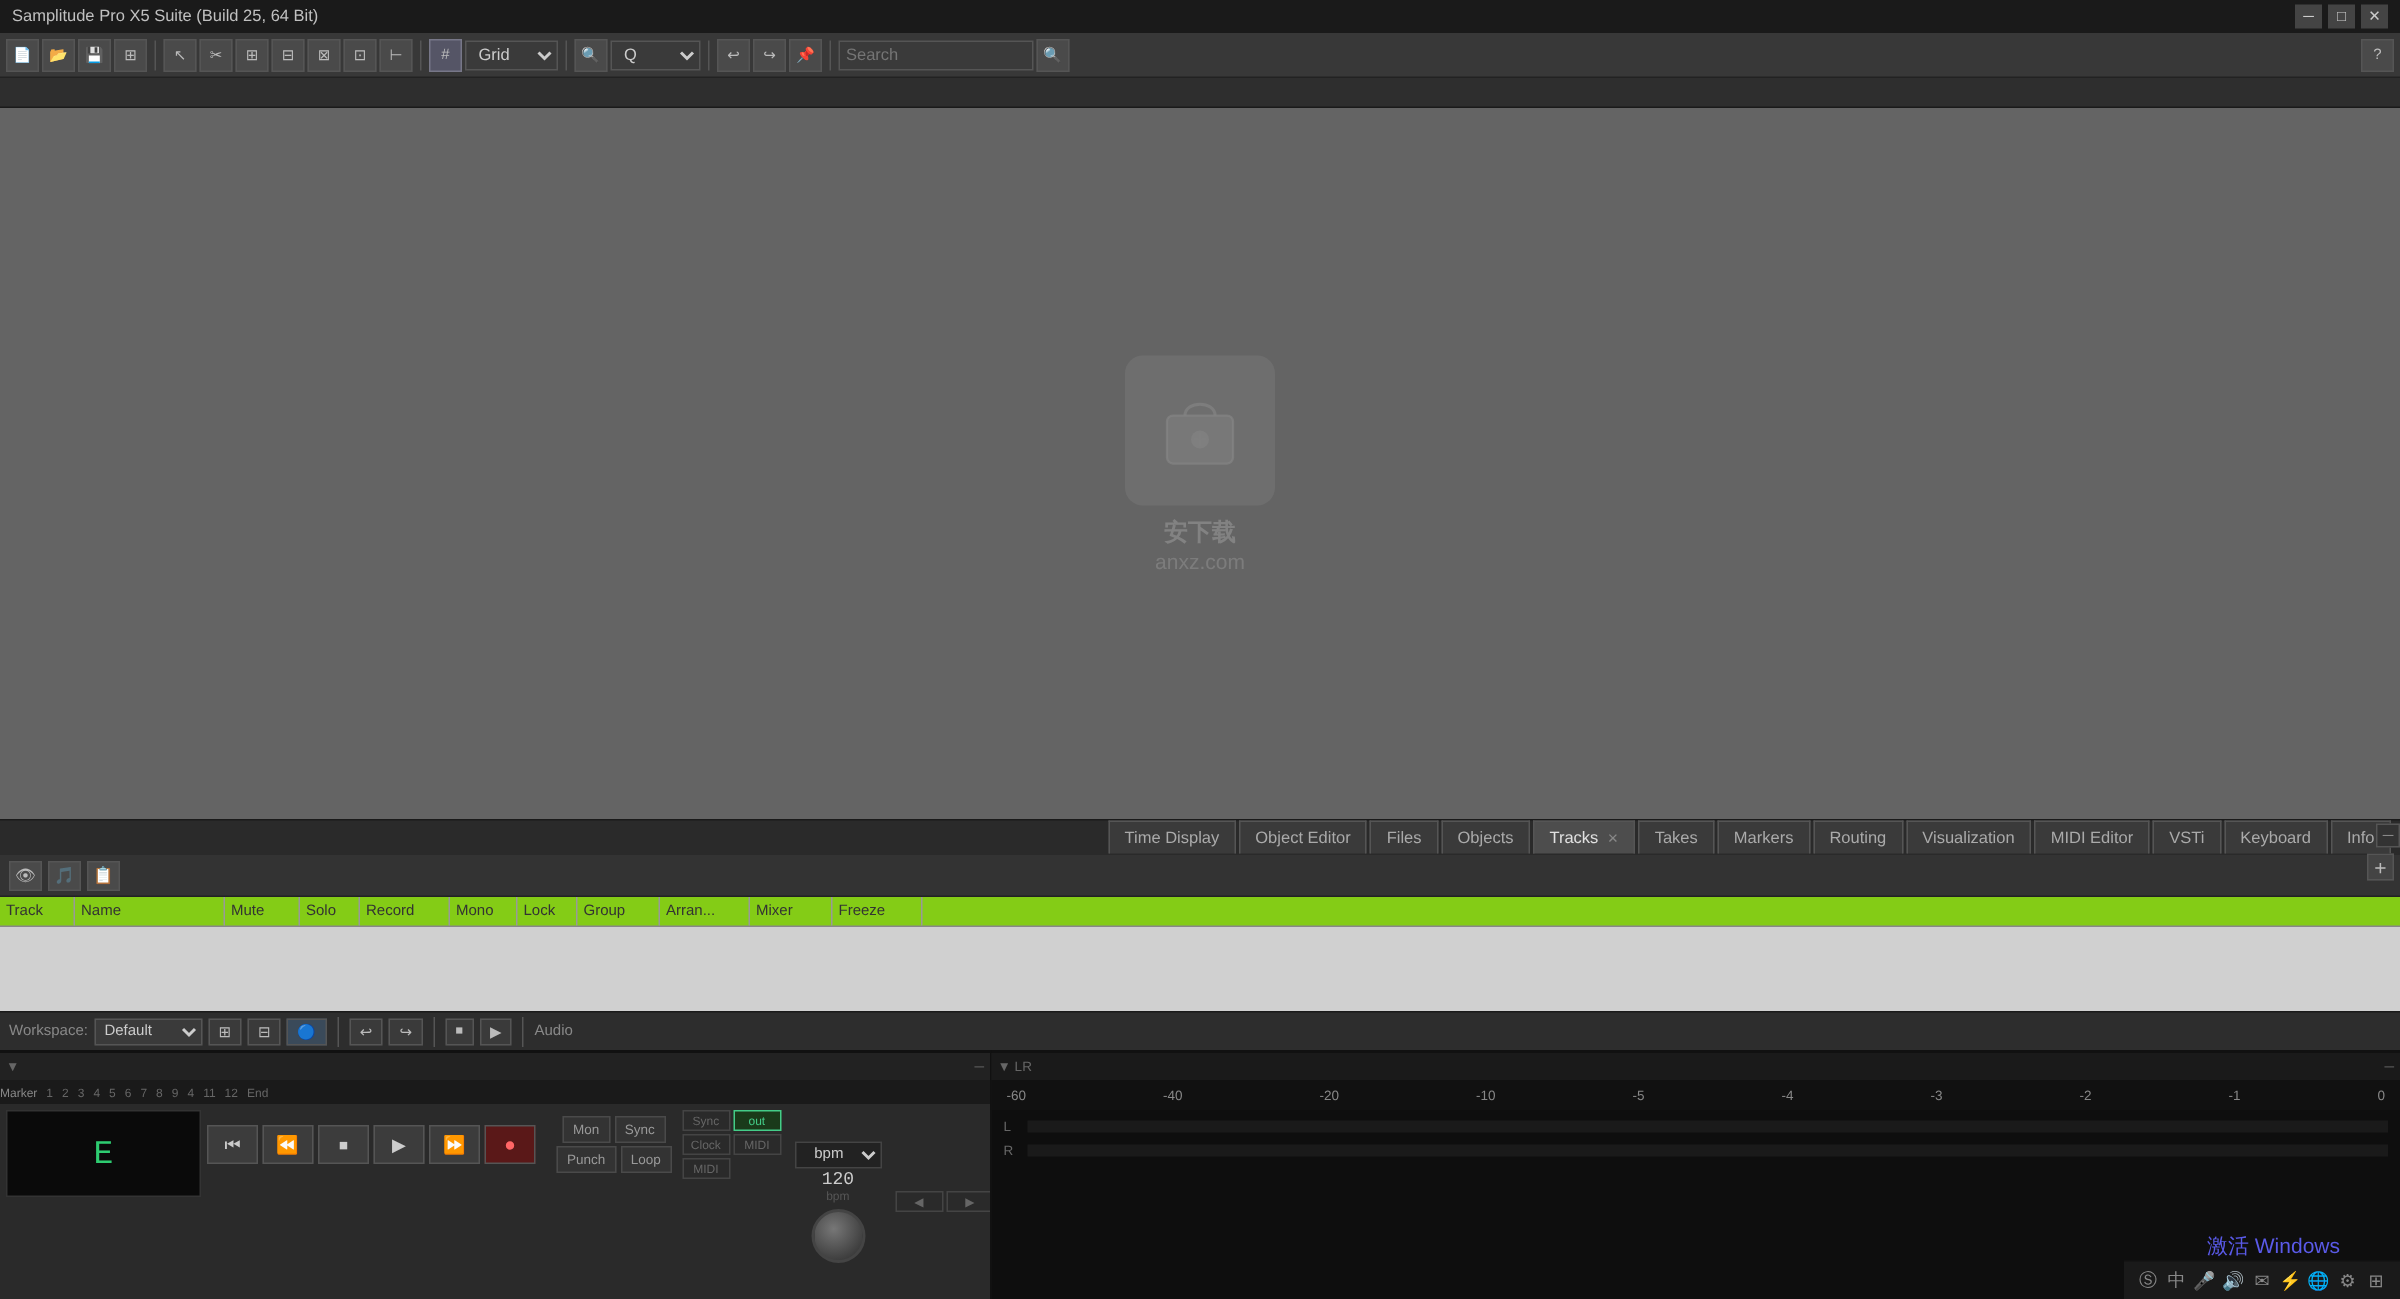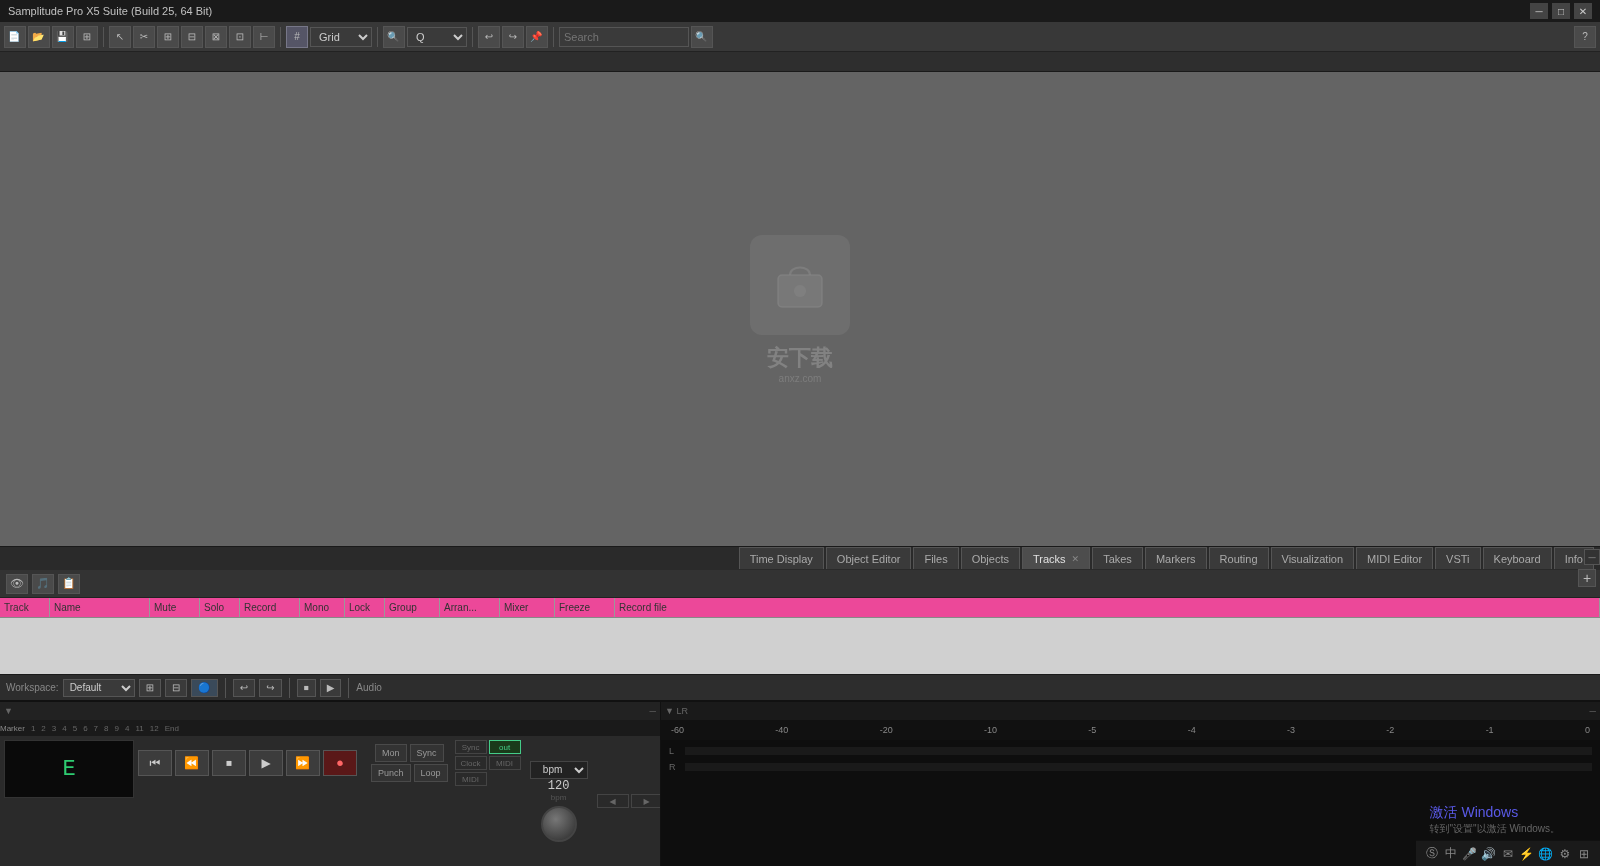--- a/index.html
+++ b/index.html
@@ -170,21 +170,21 @@
       background: #4a4a4a;
       border: 1px solid #555;
       color: #bbb;
       cursor: pointer;
       display: flex; align-items: center; justify-content: center;
       font-size: 11px;
     }
 
     #tracks-header {
       height: 20px;
-      background: #ec4899;
+      background: #84cc16;
       display: flex;
       align-items: center;
       border-bottom: 1px solid #888;
     }
     .track-col {
       padding: 0 4px;
       color: #333;
       font-size: 10px;
       border-right: 1px solid #999;
       height: 100%;
@@ -447,22 +447,22 @@
       position: absolute;
       left: 0; top: 0; bottom: 0;
       background: linear-gradient(to right, #1a6a1a 0%, #3c3 60%, #cc0 80%, #c30 95%);
       width: 0%;
     }
 
     
     .win-activate-overlay {
       position: absolute;
       right: 40px;
-      bottom: 30px;
-      text-align: left;
+      bottom: 12px;
+      text-align: right;
       pointer-events: none;
     }
     .win-act-title { color: #5a5ae8; font-size: 14px; }
     .win-act-sub { color: #666; font-size: 10px; }
 
     
     .sys-tray {
       position: absolute;
       bottom: 0; right: 0;
       height: 26px;
@@ -576,22 +576,22 @@
       <div class="watermark">
         <div class="watermark-icon">
 
           <svg width="60" height="60" viewBox="0 0 60 60">
             <rect x="8" y="20" width="44" height="32" rx="4" fill="rgba(200,200,200,0.4)" stroke="rgba(200,200,200,0.6)" stroke-width="1.5"></rect>
             <path d="M20 20 C20 10 40 10 40 20" fill="none" stroke="rgba(200,200,200,0.6)" stroke-width="2"></path>
             <circle cx="30" cy="36" r="6" fill="rgba(200,200,200,0.5)"></circle>
             <path d="M26 36 h8 M30 32 v8" stroke="rgba(180,180,180,0.5)" stroke-width="1.5"></path>
           </svg>
         </div>
-        <div style="color:#bbb; font-size:22px; font-family:'Microsoft YaHei',sans-serif;font-weight:bold;">安下载</div>
-        <div style="color:#aaa; font-size:10px;">anxz.com</div>
+        <div style="color:#bbb; font-size:16px; font-family:'Microsoft YaHei',sans-serif;font-weight:bold;">安下载</div>
+        <div style="color:#aaa; font-size:14px;">anxz.com</div>
       </div>
     </div>
 
     <div id="bottom-section">
 
       <div id="tab-strip" style="position:relative;">
         <div class="tab-strip-wrap">
           <div class="tab-item">
             <span>Time Display</span>
           </div>
@@ -652,21 +652,20 @@
           <div class="track-col" style="width:100px;">Name</div>
           <div class="track-col" style="width:50px;">Mute</div>
           <div class="track-col" style="width:40px;">Solo</div>
           <div class="track-col" style="width:60px;">Record</div>
           <div class="track-col" style="width:45px;">Mono</div>
           <div class="track-col" style="width:40px;">Lock</div>
           <div class="track-col" style="width:55px;">Group</div>
           <div class="track-col" style="width:60px;">Arran...</div>
           <div class="track-col" style="width:55px;">Mixer</div>
           <div class="track-col" style="width:60px;">Freeze</div>
-          <div class="track-col" style="flex:1;">Record file</div>
         </div>
 
         <div id="tracks-content" style="flex: 1 1 0%; background: rgb(208, 208, 208); height: 75px;"></div>
       </div>
 
       <div id="ws-bar">
         <span class="ws-label">Workspace:</span>
         <select class="ws-sel">
           <option>Default</option>
           <option>Mastering</option>

